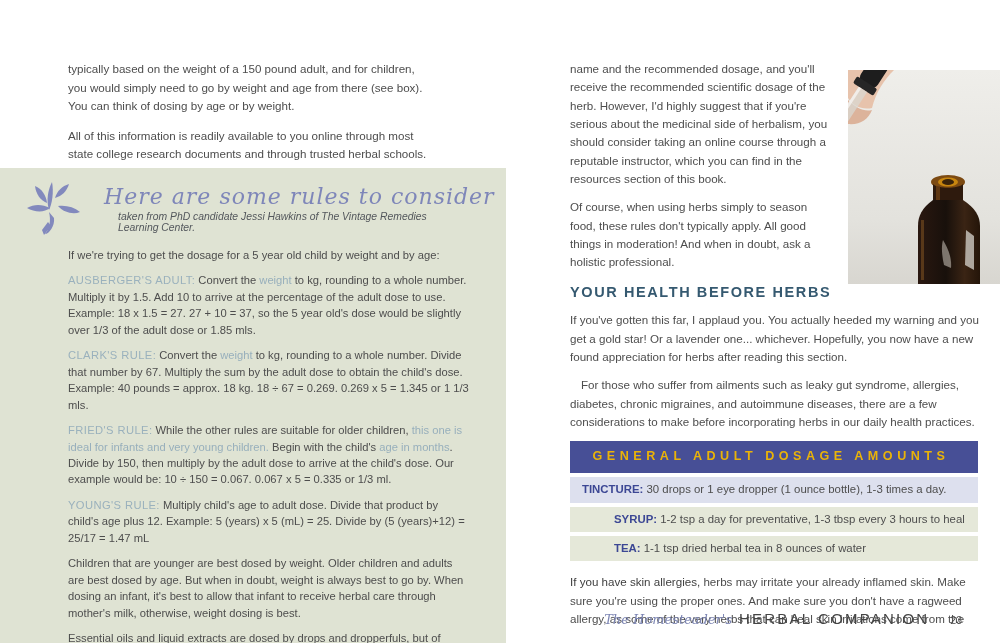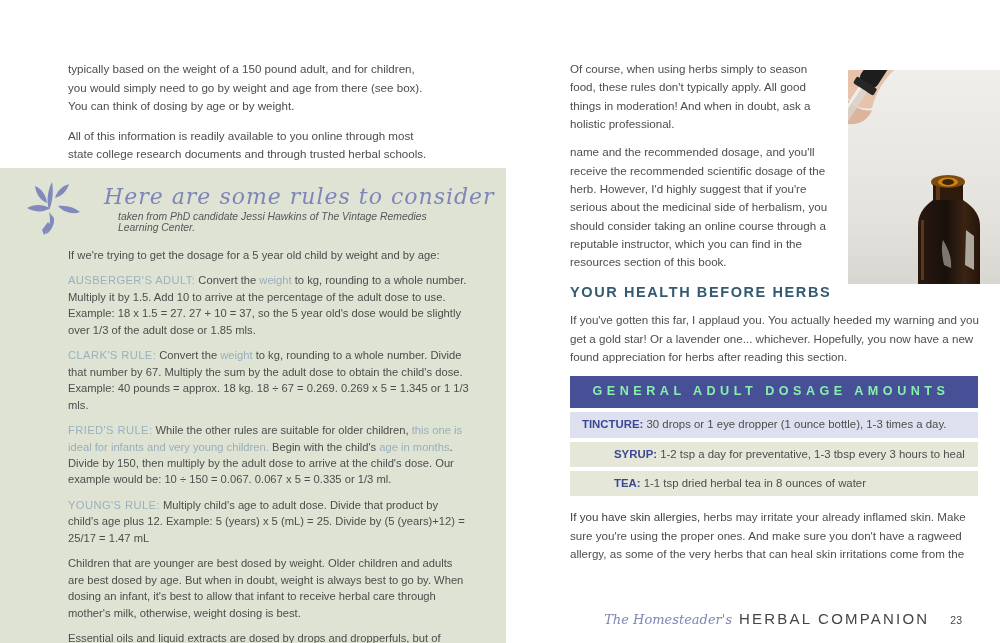--- a/index.html
+++ b/index.html
@@ -54,21 +54,21 @@
   }
   .section-heading {
     margin:4px 0 7px 0;
     font-size:14.5px; font-weight:bold; letter-spacing:1.6px;
     color:#355970;
   }
   .indent { text-indent:11px; }
 
   .dosage-table { margin:4px 0 12px 0; width:408px; }
   .dosage-header {
-    background:#474f96; color:#86efac;
+    background:#474f96; color:#eab308;
     font-weight:bold; font-size:12.6px; letter-spacing:4.5px;
     text-align:center; padding:6px 10px 6px 4px;
   }
   .dosage-row { margin-top:4px; padding:5px 10px 5px 12px; font-size:11.4px; line-height:1.35; }
   .dosage-row.lavender { background:#dde0ee; }
   .dosage-row.green    { background:#e5e8d9;padding-left:44px; }
   .dosage-label { font-weight:bold; color:#3c4794; }
 
   .skin-para { margin-top:2px; }
   .skin-lead { font-weight:normal; color:#3e3e3e;margin-top:32px; }
@@ -160,27 +160,28 @@
       <ellipse cx="100" cy="112" rx="6" ry="3" fill="#3a230a"></ellipse>
       <path d="M85 114 L85 132 L115 132 L115 114 C110 119 90 119 85 114 Z" fill="#2e1a0d"></path>
       <path d="M85 130 C74 138 70 146 70 156 L70 214 L132 214 L132 156 C132 146 127 138 115 130 Z" fill="url(#bottleGrad)"></path>
       <rect x="88" y="116" width="4" height="14" fill="#6b3e14" opacity="0.8"></rect>
       <path d="M118 160 L126 166 L126 200 L117 195 Z" fill="#d8d5cf" opacity="0.75"></path>
       <path d="M95 170 C100 178 104 188 103 198 L96 195 C94 186 93 177 95 170 Z" fill="#cfc9c0" opacity="0.55"></path>
       <path d="M73 150 L76 150 L76 210 L73 210 Z" fill="#8a5a24" opacity="0.5"></path>
     </svg>
 
     <div id="right-top">
+        <p>name and the recommended dosage, and you'll receive the recommended scientific dosage of the herb. However, I'd highly suggest that if you're serious about the medicinal side of herbalism, you should consider taking an online course through a reputable instructor, which you can find in the resources section of this book.</p>
         <p>Of course, when using herbs simply to season food, these rules don't typically apply. All good things in moderation! And when in doubt, ask a holistic professional.</p>
-        <p>name and the recommended dosage, and you'll receive the recommended scientific dosage of the herb. However, I'd highly suggest that if you're serious about the medicinal side of herbalism, you should consider taking an online course through a reputable instructor, which you can find in the resources section of this book.</p>
       </div>
 
     <div class="section-heading">YOUR HEALTH BEFORE HERBS</div>
     <div id="right-section">
         <p>If you've gotten this far, I applaud you. You actually heeded my warning and you get a gold star! Or a lavender one... whichever. Hopefully, you now have a new found appreciation for herbs after reading this section.</p>
+        <p class="indent">For those who suffer from ailments such as leaky gut syndrome, allergies, diabetes, chronic migraines, and autoimmune diseases, there are a few considerations to make before incorporating herbs in our daily health practices.</p>
       </div>
 
     <div class="dosage-table">
       <div class="dosage-header">GENERAL ADULT DOSAGE AMOUNTS</div>
       <div id="dosage-rows">
           <div class="dosage-row lavender"><span class="dosage-label">TINCTURE:</span><span> 30 drops or 1 eye dropper (1 ounce bottle), 1-3 times a day.</span></div>
           <div class="dosage-row green"><span class="dosage-label">SYRUP:</span><span> 1-2 tsp a day for preventative, 1-3 tbsp every 3 hours to heal</span></div>
           <div class="dosage-row green"><span class="dosage-label">TEA:</span><span> 1-1 tsp dried herbal tea in 8 ounces of water</span></div>
         </div>
     </div>

